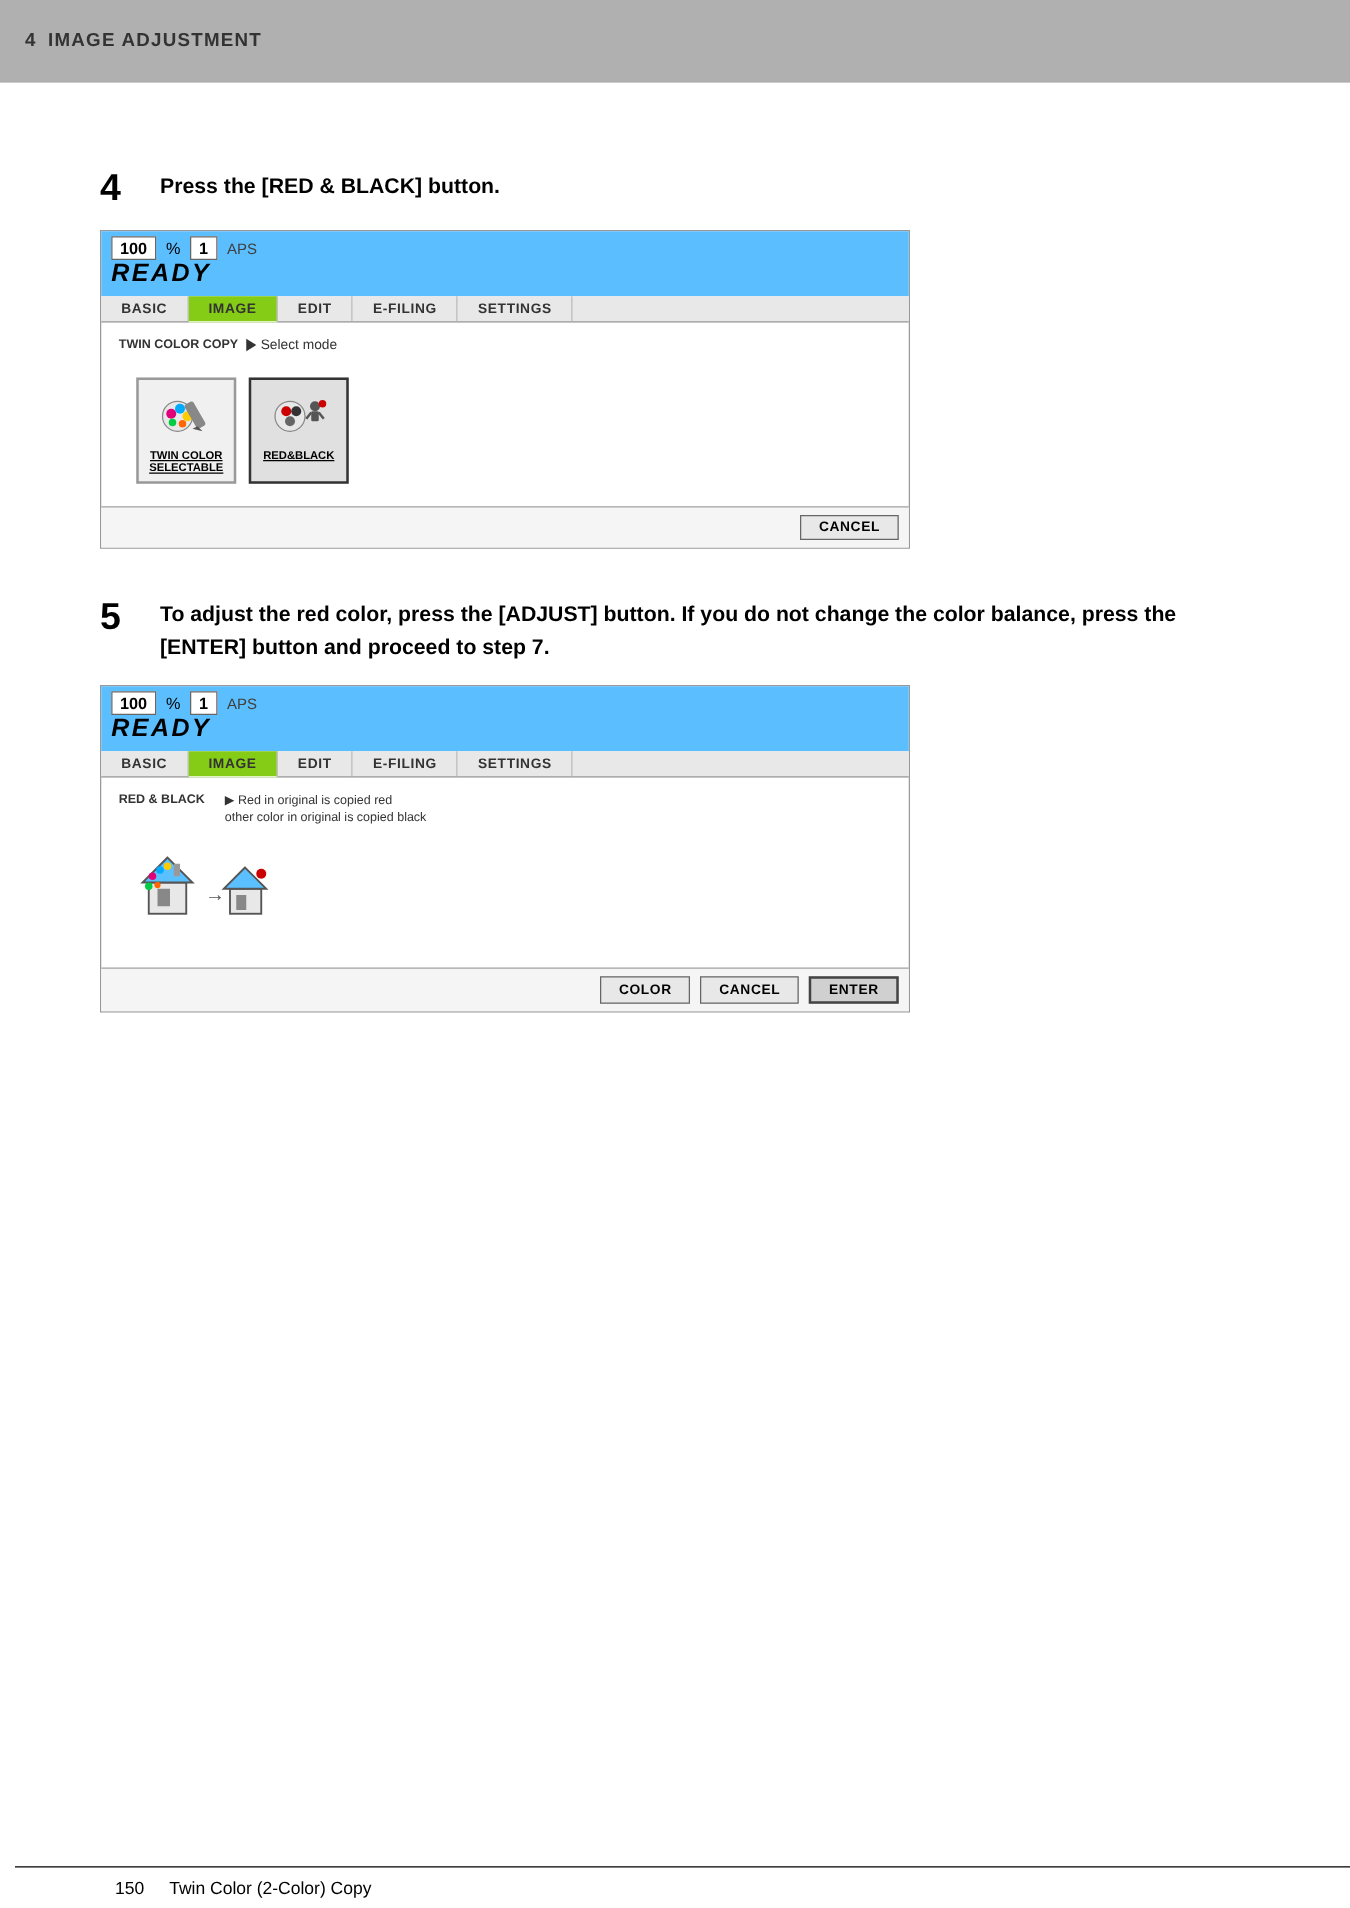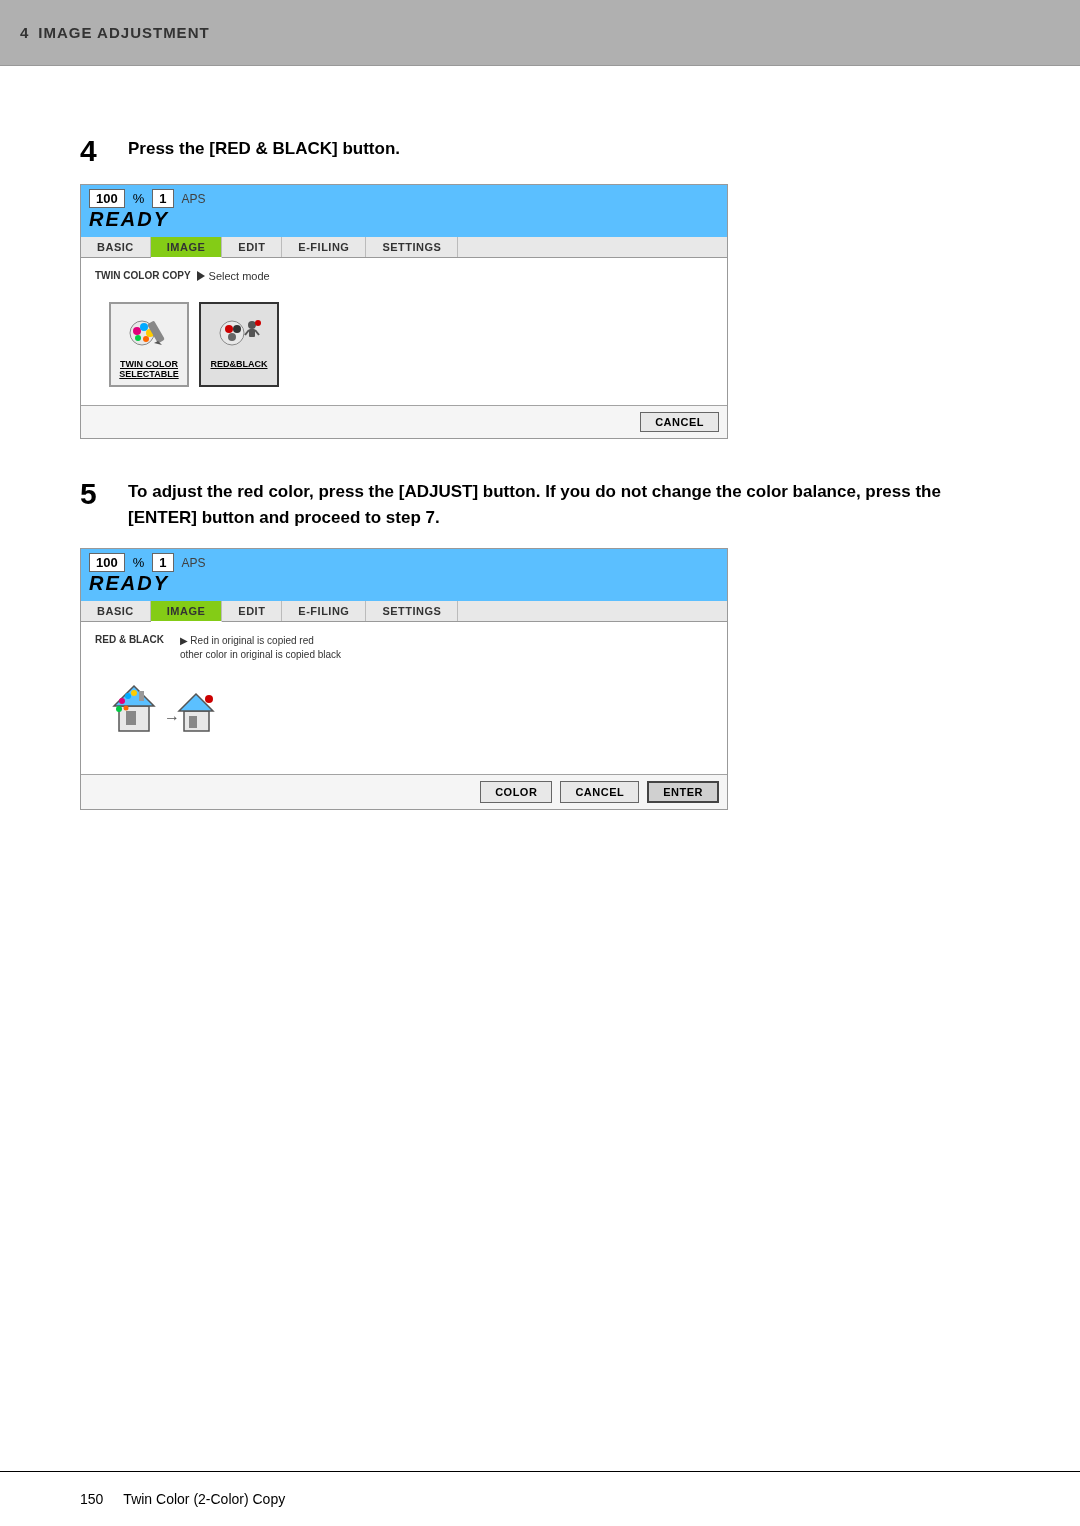--- a/index.html
+++ b/index.html
@@ -232,24 +232,24 @@
     .info-text {
       font-size: 10px;
       color: #333;
       line-height: 1.4;
     }
 
     
     .page-footer {
       position: absolute;
       bottom: 0;
-      left: 0;
+      left: 12px;
       right: 0;
       border-top: 1px solid #000;
-      padding: 19px 80px;
+      padding: 8px 80px;
       display: flex;
       align-items: center;
     }
     .page-number {
       font-size: 14px;
       color: #000;
     }
     .page-footer-title {
       font-size: 14px;
       color: #000;

